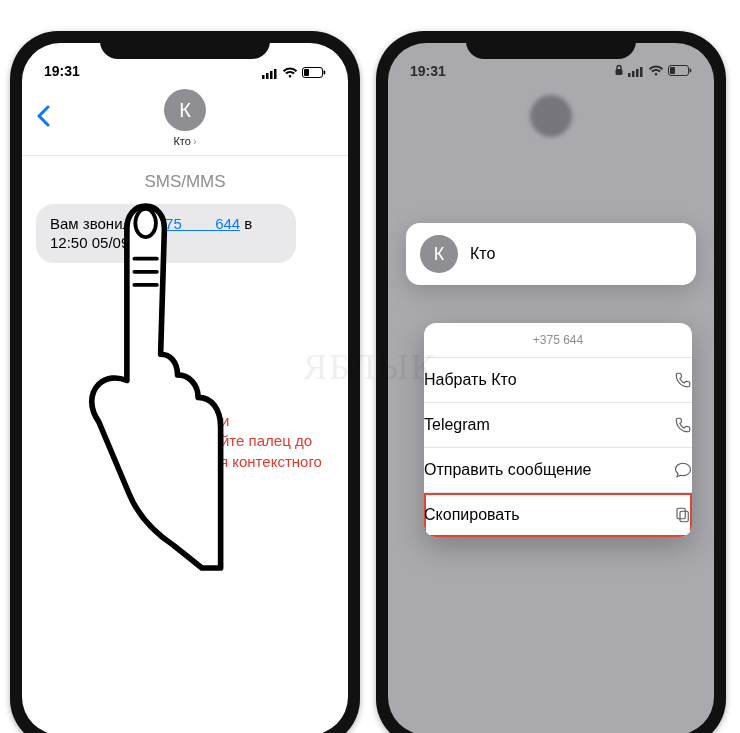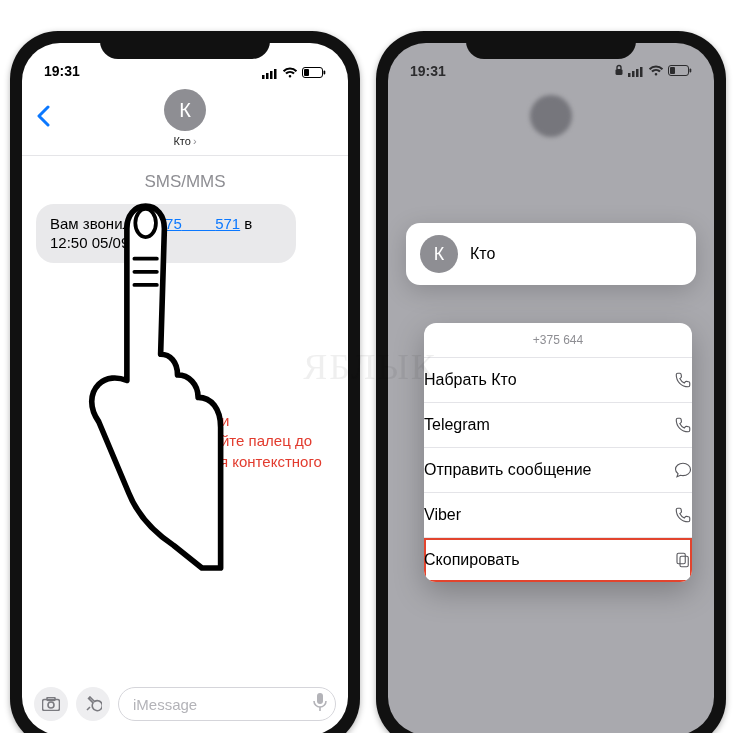--- a/index.html
+++ b/index.html
@@ -269,64 +269,39 @@
           </div>
         </div>
         <div style="width:30px"></div>
       </div>
 
       <div class="sms-meta">
         <div>SMS/MMS</div>
       </div>
 
       <div class="bubble">
-        <span>Вам звонили: </span><span class="phone-link"><span>+375</span>​&nbsp;&nbsp;&nbsp;&nbsp;&nbsp;&nbsp;&nbsp;&nbsp;<span>571</span></span><span> в 12:50 05/09.</span>
+        <span>Вам звонили: </span><span class="phone-link"><span>+375</span>​&nbsp;&nbsp;&nbsp;&nbsp;&nbsp;&nbsp;&nbsp;&nbsp;<span>644</span></span><span> в 12:50 05/09.</span>
       </div>
 
       <div class="instruction">Нажмите и удерживайте палец до появления контекстного меню</div>
 
       <svg class="hand" viewBox="0 0 160 420">
         <g fill="#fff" stroke="#000" stroke-width="6" stroke-linejoin="round">
           <path d="M70 14 C58 14 50 24 50 38 L50 200
                    C40 196 28 196 20 204 C10 214 10 230 20 244
                    L52 320 C60 340 76 360 100 376 L130 400 L150 400
                    L150 250 C150 230 140 218 126 218
                    C126 204 116 194 104 194
                    C104 180 96 172 86 172
                    L90 38 C90 24 82 14 70 14 Z"></path>
         </g>
         <ellipse cx="70" cy="32" rx="11" ry="15" fill="none" stroke="#000" stroke-width="4"></ellipse>
         <path d="M58 70 H82 M58 84 H82 M58 98 H82" stroke="#000" stroke-width="4" fill="none" stroke-linecap="round"></path>
       </svg>
 
-      <div class="input-bar">
-        <div class="circ-btn">
-          <svg width="18" height="14" viewBox="0 0 18 14">
-              <rect x="0.5" y="2.5" width="17" height="11" rx="2" fill="none" stroke="#7b7b80" stroke-width="1.6"></rect>
-              <circle cx="9" cy="8" r="3" fill="none" stroke="#7b7b80" stroke-width="1.6"></circle>
-              <rect x="5" y="0.5" width="8" height="3" rx="1" fill="none" stroke="#7b7b80" stroke-width="1.6"></rect>
-            </svg>
-        </div>
-        <div class="circ-btn">
-          <svg width="18" height="18" viewBox="0 0 18 18">
-              <path d="M6 2l4.5 4.5a5 5 0 11-1.4 1.4L4.6 3.4 6 2z" fill="none" stroke="#7b7b80" stroke-width="1.6"></path>
-              <path d="M3 15 L6 12" stroke="#7b7b80" stroke-width="1.6"></path>
-            </svg>
-        </div>
-        <div class="compose">
-          <span>iMessage</span>
-          <span class="mic">
-            <svg width="14" height="20" viewBox="0 0 14 20">
-                <rect x="4" y="1" width="6" height="11" rx="3" fill="#b3b3b8"></rect>
-                <path d="M1 9a6 6 0 0012 0" fill="none" stroke="#b3b3b8" stroke-width="1.6"></path>
-                <line x1="7" y1="15" x2="7" y2="19" stroke="#b3b3b8" stroke-width="1.6"></line>
-              </svg>
-          </span>
-        </div>
-      </div>
     </div>
   </div>
 
   <div class="phone">
     <div class="notch"></div>
     <div class="screen blurred">
       <div class="status">
         <span>19:31</span>
         <span class="right">
           <span><svg width="10" height="12">
@@ -379,28 +354,20 @@
             </span>
           </div>
           <div class="ctx-item">
             <span>Отправить сообщение</span>
             <span class="ic">
               <svg width="18" height="18" viewBox="0 0 24 24">
                 <path d="M12 3C6.5 3 2 6.6 2 11c0 2.4 1.3 4.5 3.4 6L4 21l4.6-2c1.1.3 2.2.5 3.4.5 5.5 0 10-3.6 10-8S17.5 3 12 3z" fill="none" stroke="#5a5a5f" stroke-width="1.5"></path>
               </svg>
             </span>
           </div>
-          <div class="ctx-item">
-            <span>Viber</span>
-            <span class="ic">
-              <svg width="18" height="18" viewBox="0 0 24 24">
-                <path d="M5 3c-1 0-2 1-2 2 0 9 7 16 16 16 1 0 2-1 2-2v-3c0-.8-.6-1.5-1.4-1.6l-3-.5c-.6-.1-1.2.1-1.6.6l-1.3 1.6a13 13 0 01-6-6l1.6-1.3c.5-.4.7-1 .6-1.6l-.5-3A1.6 1.6 0 008 3H5z" fill="none" stroke="#5a5a5f" stroke-width="1.5"></path>
-              </svg>
-            </span>
-          </div>
           <div class="ctx-item highlight">
             <span>Скопировать</span>
             <span class="ic">
               <svg width="18" height="18" viewBox="0 0 24 24">
                 <rect x="8" y="7" width="11" height="14" rx="2" fill="none" stroke="#5a5a5f" stroke-width="1.5"></rect>
                 <rect x="4" y="3" width="11" height="14" rx="2" fill="none" stroke="#5a5a5f" stroke-width="1.5"></rect>
               </svg>
             </span>
           </div>
         </div>

